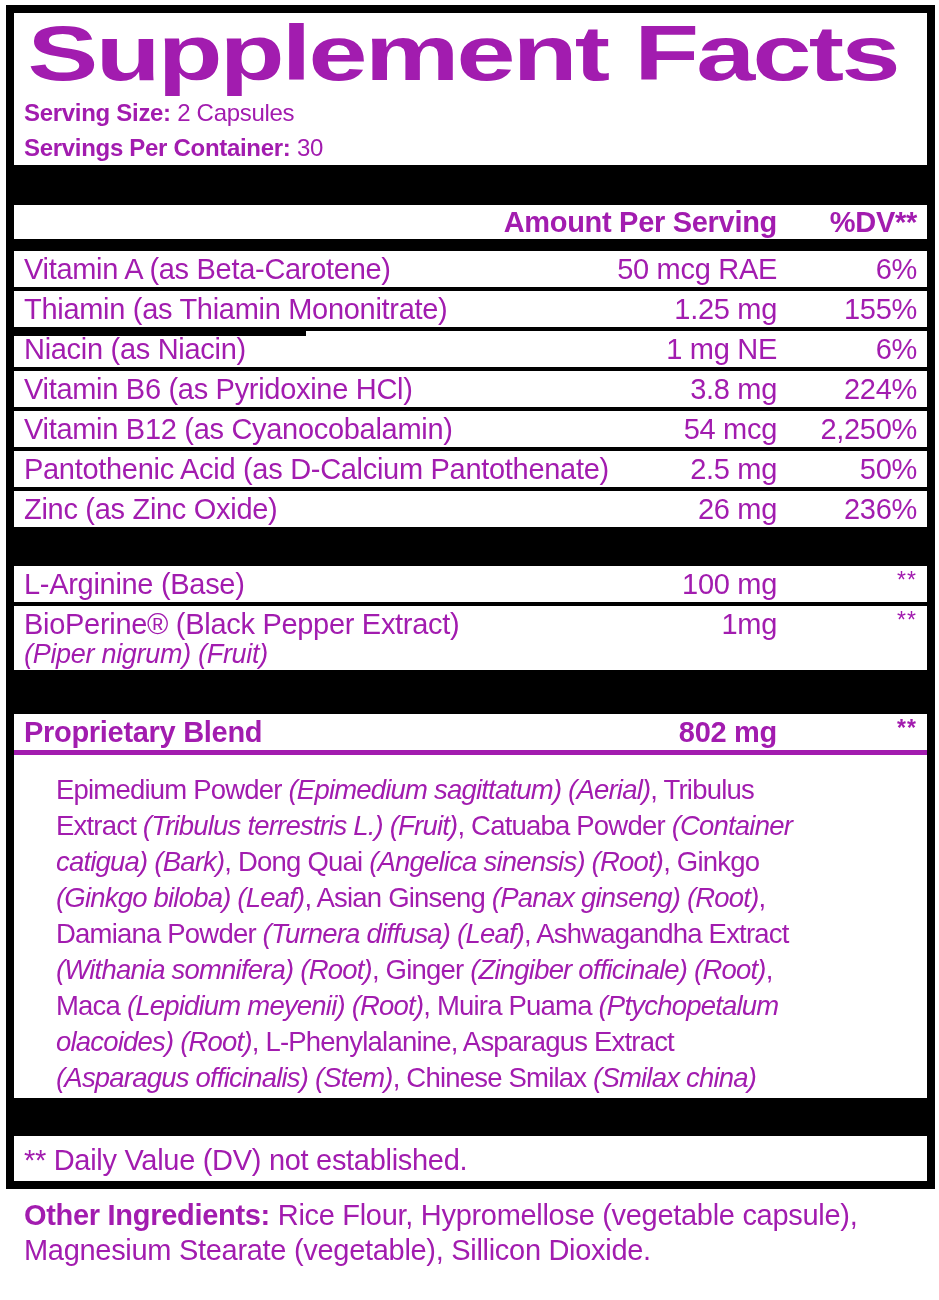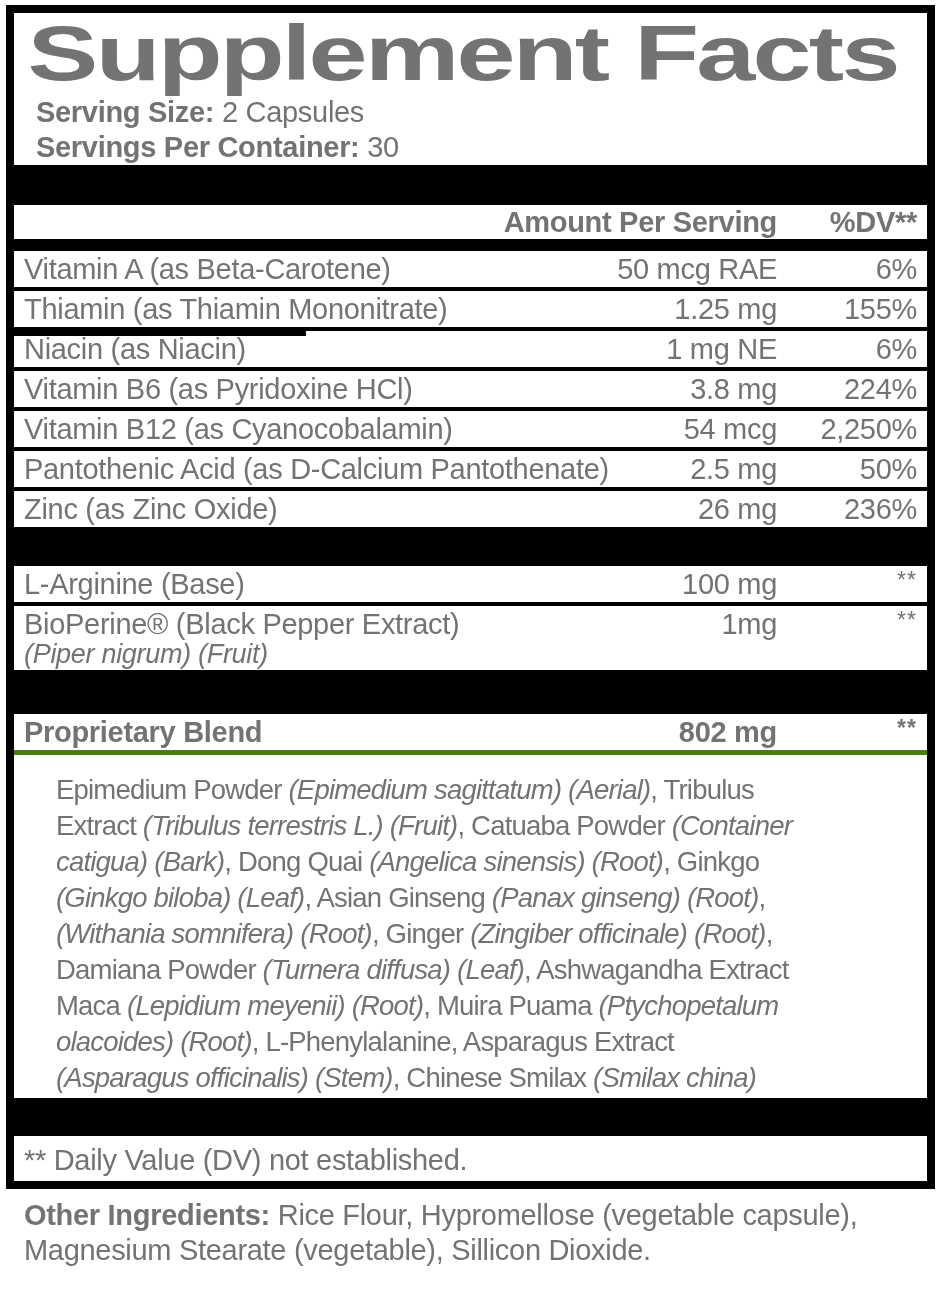--- a/index.html
+++ b/index.html
@@ -1,45 +1,45 @@
 <!DOCTYPE html>
 <html><head>
 <meta charset="utf-8">
 <style>
   html,body{margin:0;padding:0;background:#fff;}
   .page{
     position:relative;width:939px;height:1300px;overflow:hidden;
-    background:#fff;color:#737373;
+    background:#fff;color:#a21caf;
     font-family:"Liberation Sans",sans-serif;
     letter-spacing:-0.3px;
   }
   .box{margin:5px 4px 0 6px;border:8px solid #000;background:#fff;}
   .title{
     font-size:78px;font-weight:bold;line-height:80px;height:82px;
     padding-left:10px;white-space:nowrap;letter-spacing:-2px;
     transform:scaleX(1.36);transform-origin:0 60%;
   }
-  .serving-line{font-size:29px;line-height:35px;padding:0 10px;white-space:nowrap;margin-left:12px;}
+  .serving-line{font-size:24px;line-height:35px;padding:0 10px;white-space:nowrap;}
   .b{font-weight:bold;}
   .bar{background:#000;}
   .bar1{height:40px}.bar2{height:12px}.bar3{height:39px}.bar4{height:44px}.bar5{height:38px}
   .hdr-row{display:flex;align-items:baseline;padding:2px 10px;font-weight:bold;font-size:29px;line-height:30px;}
   .hdr-row .spacer{flex:1;}
   .amt{white-space:nowrap;text-align:right;}
   .dv{width:140px;text-align:right;white-space:nowrap;}
   .row{display:flex;align-items:center;padding:2px 10px;border-bottom:4px solid #000;font-size:29px;line-height:32px;}
   .row .name{flex:1;white-space:nowrap;}
   .row.no-border{border-bottom:none;}
   .vrow.thiamin{position:relative;align-items:center;}
   .vrow.thiamin::after{content:"";position:absolute;left:0;bottom:-9px;width:292px;height:5px;background:#000;}
   .dv-ast{font-size:23px;line-height:24px;align-self:flex-start;letter-spacing:1px;}
   .two-line{align-items:flex-start;}
   .name-block{flex:1;}
   .name-detail{font-style:italic;font-size:27px;line-height:28px;white-space:nowrap;}
-  .blend-row{font-weight:bold;border-bottom:5px solid #4d7c0f;}
+  .blend-row{font-weight:bold;border-bottom:5px solid #a21caf;}
   .blend-para{padding:17px 10px 2px 42px;overflow:hidden;}
   .blend-line{font-size:27.5px;line-height:36px;letter-spacing:-0.8px;white-space:nowrap;}
   .it{font-style:italic;}
   .footnote{font-size:29px;line-height:30px;padding:9px 10px 6px;}
   .other{font-size:29px;line-height:35px;margin:9px 14px 0 24px;}
 </style>
 </head>
 <body>
 
 <div class="page">
@@ -122,22 +122,22 @@
       <div class="name">Proprietary Blend</div>
       <div class="amt">802 mg</div>
       <div class="dv dv-ast">**</div>
     </div>
 
     <div class="blend-para" id="blend-para">
         <div class="blend-line"><span>Epimedium Powder </span><span class="it">(Epimedium sagittatum) (Aerial)</span><span>, Tribulus</span></div>
         <div class="blend-line"><span>Extract </span><span class="it">(Tribulus terrestris L.) (Fruit)</span><span>, Catuaba Powder </span><span class="it">(Container</span></div>
         <div class="blend-line"><span class="it">catigua) (Bark)</span><span>, Dong Quai </span><span class="it">(Angelica sinensis) (Root)</span><span>, Ginkgo</span></div>
         <div class="blend-line"><span class="it">(Ginkgo biloba) (Leaf)</span><span>, Asian Ginseng </span><span class="it">(Panax ginseng) (Root)</span><span>,</span></div>
+        <div class="blend-line"><span>Damiana Powder </span><span class="it">(Turnera diffusa) (Leaf)</span><span>, Ashwagandha Extract</span></div>
         <div class="blend-line"><span class="it">(Withania somnifera) (Root)</span><span>, Ginger </span><span class="it">(Zingiber officinale) (Root)</span><span>,</span></div>
-        <div class="blend-line"><span>Damiana Powder </span><span class="it">(Turnera diffusa) (Leaf)</span><span>, Ashwagandha Extract</span></div>
         <div class="blend-line"><span>Maca </span><span class="it">(Lepidium meyenii) (Root)</span><span>, Muira Puama </span><span class="it">(Ptychopetalum</span></div>
         <div class="blend-line"><span class="it">olacoides) (Root)</span><span>, L-Phenylalanine, Asparagus Extract</span></div>
         <div class="blend-line"><span class="it">(Asparagus officinalis) (Stem)</span><span>, Chinese Smilax </span><span class="it">(Smilax china)</span></div>
       </div>
 
     <div class="bar bar5"></div>
 
     <div class="footnote">** Daily Value (DV) not established.</div>
   </div>
 

